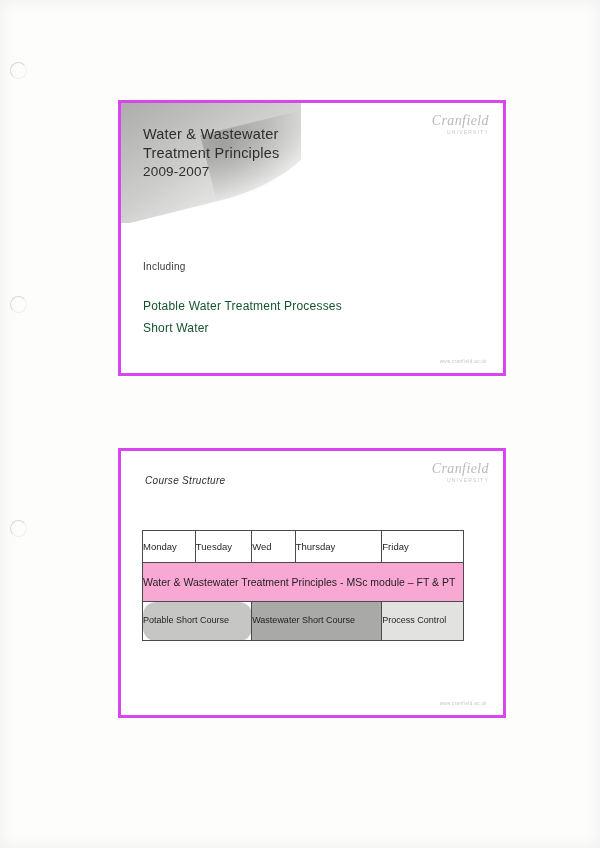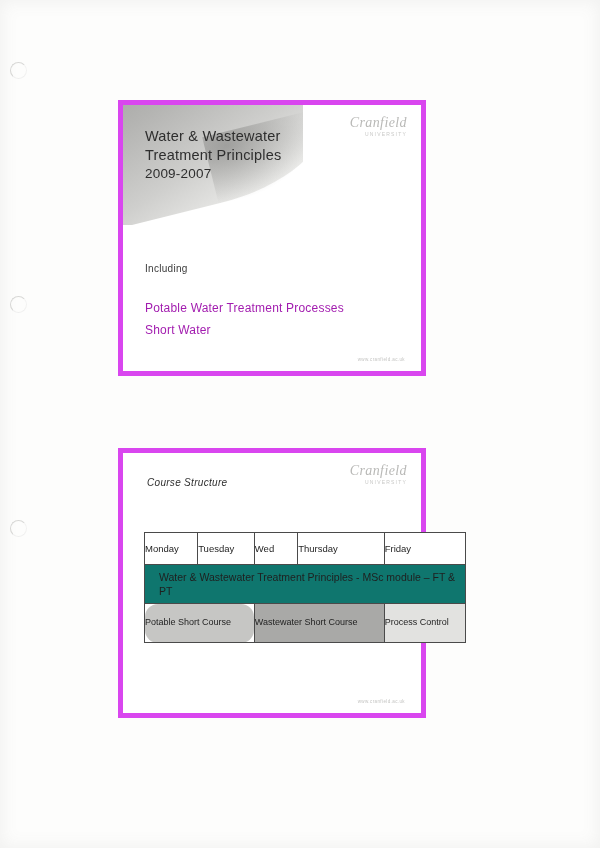--- a/index.html
+++ b/index.html
@@ -39,22 +39,22 @@
     background: transparent;
   }
   .hole-1 { top: 62px; }
   .hole-2 { top: 296px; }
   .hole-3 { top: 520px; }
 
   
   .slide {
     position: absolute;
     left: 118px;
-    width: 308px;
-    border: 5px solid #d946ef;
+    width: 388px;
+    border: 3px solid #d946ef;
     background: #ffffff;
     box-sizing: border-box;
   }
   #slide-1 { top: 100px; height: 276px; }
   #slide-2 { top: 448px; height: 270px; }
 
   .brand {
     position: absolute;
     right: 14px;
     top: 11px;
@@ -132,21 +132,21 @@
     left: 22px;
     top: 158px;
     font-size: 10px;
     color: #3a3a3a;
     letter-spacing: 0.3px;
   }
   .subtitle-block {
     position: absolute;
     left: 22px;
     top: 192px;
-    color: #a21caf;
+    color: #14532d;
     line-height: 1.85;
     font-size: 12px;
     letter-spacing: 0.2px;
   }
 
   
   .slide-title {
     position: absolute;
     left: 24px;
     top: 24px;
@@ -172,24 +172,23 @@
     vertical-align: middle;
     padding: 0;
   }
   .row-days td {
     height: 31px;
     background: #ffffff;
     font-size: 9.5px;
   }
   .row-module td {
     height: 38px;
-    background: #0f766e;
+    background: #f9a8d4;
     font-size: 10.5px;
     line-height: 1.35;
-    padding-left: 14px;
   }
   .row-courses td {
     height: 38px;
     line-height: 1.3;
   }
   .cell-potable { background: #c6c6c4; border-radius: 13px; }
   .cell-wastewater { background: #a9a9a7; }
   .cell-process { background: #e2e2e0; }
 </style>
 </head>

